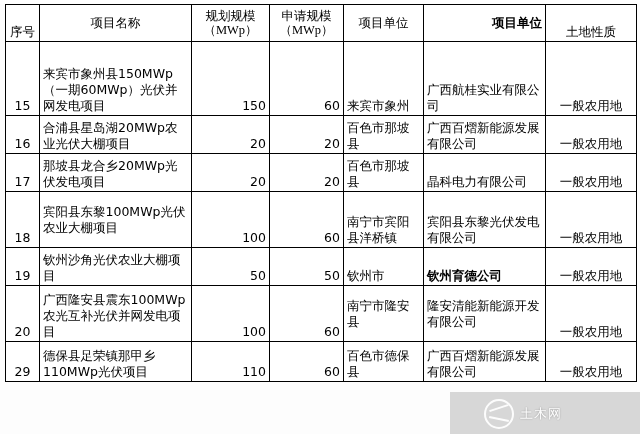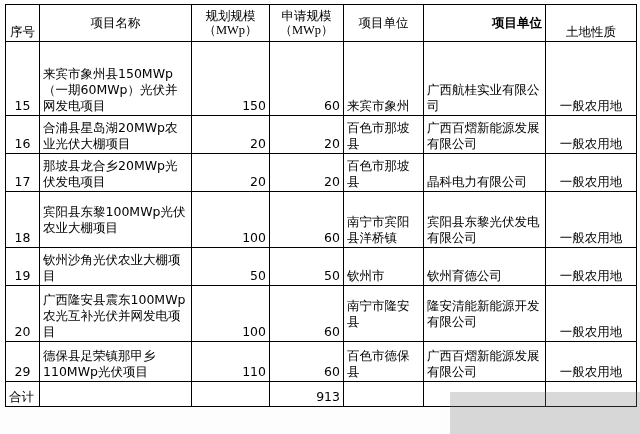--- a/index.html
+++ b/index.html
@@ -197,21 +197,21 @@
         <td class="col-unit" style="vertical-align:bottom;">宾阳县东黎光伏发电有限公司</td>
         <td class="col-land">一般农用地</td>
       </tr>
 
       <tr style="height:38px;">
         <td class="col-no">19</td>
         <td class="col-name">钦州沙角光伏农业大棚项目</td>
         <td class="col-plan">50</td>
         <td class="col-apply">50</td>
         <td class="col-loc" style="vertical-align:bottom;">钦州市</td>
-        <td class="col-unit" style="vertical-align:bottom;">钦州育德公司</td>
+        <td class="col-unit" style="vertical-align:bottom;font-weight:bold;">钦州育德公司</td>
         <td class="col-land">一般农用地</td>
       </tr>
 
       <tr style="height:56px;">
         <td class="col-no">20</td>
         <td class="col-name">广西隆安县震东100MWp农光互补光伏并网发电项目</td>
         <td class="col-plan">100</td>
         <td class="col-apply">60</td>
         <td class="col-loc" style="vertical-align:middle;">南宁市隆安县</td>
         <td class="col-unit" style="vertical-align:middle;">隆安清能新能源开发有限公司</td>
@@ -221,27 +221,22 @@
       <tr style="height:40px;">
         <td class="col-no">29</td>
         <td class="col-name">德保县足荣镇那甲乡110MWp光伏项目</td>
         <td class="col-plan">110</td>
         <td class="col-apply">60</td>
         <td class="col-loc">百色市德保县</td>
         <td class="col-unit">广西百熠新能源发展有限公司</td>
         <td class="col-land">一般农用地</td>
       </tr>
 
-      <tr class="total-row">
-        <td class="total-label">合计</td>
-        <td></td>
-        <td class="col-plan"></td>
-        <td class="col-apply">913</td>
-        <td></td>
-        <td></td>
-        <td></td>
-      </tr>
     </tbody>
   </table>
 
   <div class="wm-band"></div>
+  <div class="watermark">
+    <div class="wm-circle"></div>
+    <div class="wm-text">土木网</div>
+  </div>
 
 </div>
 
 </body></html>

